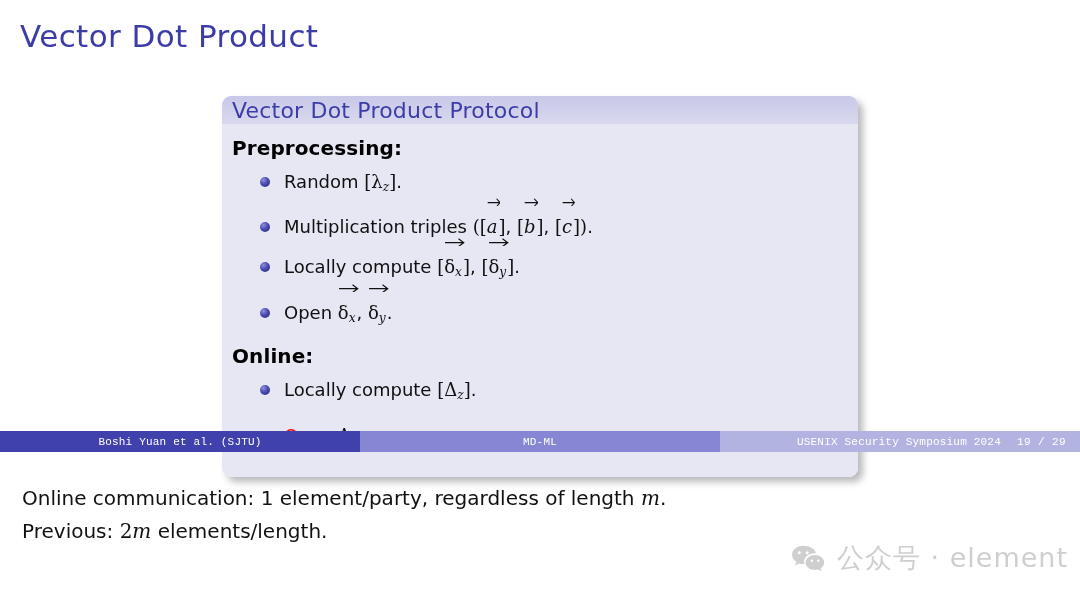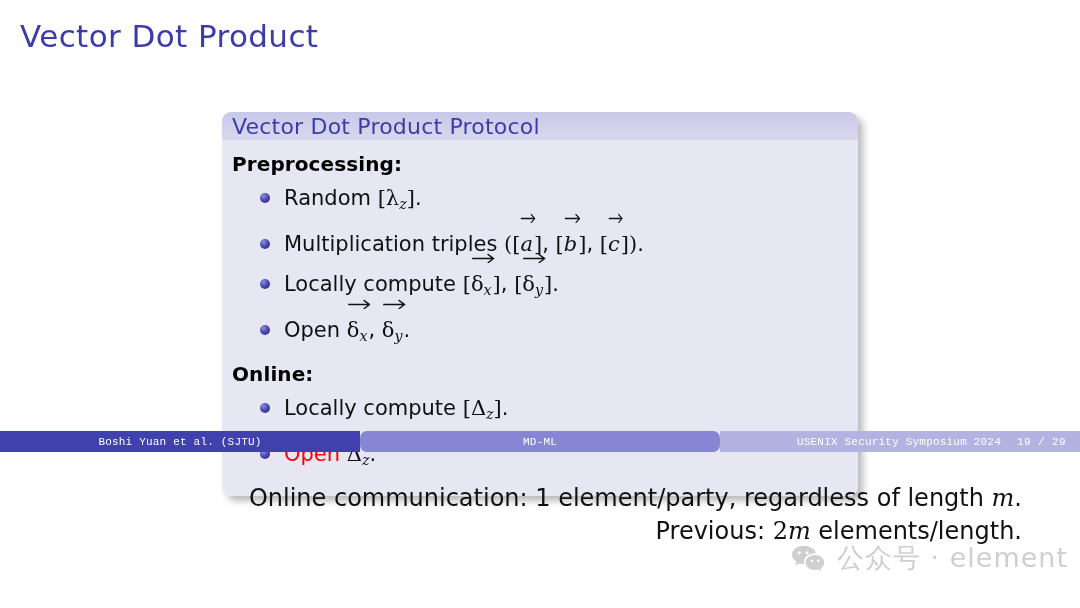--- a/index.html
+++ b/index.html
@@ -30,21 +30,21 @@
     color: #3c3ca8;
     letter-spacing: 0.4px;
     white-space: nowrap;
     font-weight: 400;
   }
 
   
   .block-wrap {
     position: absolute;
     left: 222px;
-    top: 112px;
+    top: 96px;
     width: 636px;
   }
   .block {
     position: relative;
     border-radius: 9px;
     overflow: hidden;
     box-shadow: 5px 5px 7px rgba(90, 90, 100, 0.42);
   }
   .block-head {
     background: linear-gradient(to bottom, #c8c8e8 0%, #d2d2ec 60%, #d8d8f0 100%);
@@ -72,21 +72,21 @@
     margin: 6px 0 2px 0;
     letter-spacing: 0.1px;
   }
   ul.bullets {
     list-style: none;
     margin: 0;
     padding: 0 0 0 28px;
   }
   ul.bullets li {
     position: relative;
-    font-size: 21px;
+    font-size: 18px;
     color: #101010;
     line-height: 40px;
     padding-left: 24px;
     white-space: nowrap;
   }
   ul.bullets li .dot {
     position: absolute;
     left: 0;
     top: 15px;
     width: 10px;
@@ -135,25 +135,24 @@
   }
 
   
   .notes {
     position: absolute;
     left: 22px;
     top: 482px;
     width: 1000px;
   }
   .notes .line {
-    font-size: 24px;
+    font-size: 20px;
     color: #111111;
     line-height: 33px;
     white-space: nowrap;
-    text-align: right;
   }
 
   
   .watermark {
     position: absolute;
     right: 12px;
     top: 540px;
     display: flex;
     align-items: center;
     gap: 10px;
@@ -183,21 +182,21 @@
     align-items: center;
     justify-content: center;
     font-size: 11px;
     color: #ffffff;
     letter-spacing: 0.2px;
     white-space: nowrap;
     box-sizing: border-box;
     overflow: hidden;
   }
   .foot-1 { width: 360px; background: #4141ad; }
-  .foot-2 { width: 360px; background: #8686d4; border-radius: 7px; }
+  .foot-2 { width: 360px; background: #8686d4; }
   .foot-3 {
     width: 360px;
     background: #b3b3e2;
     justify-content: flex-end;
     padding-right: 14px;
     gap: 16px;
   }
   .foot-3 .pg { letter-spacing: 0.4px; }
 </style>
 </head>

